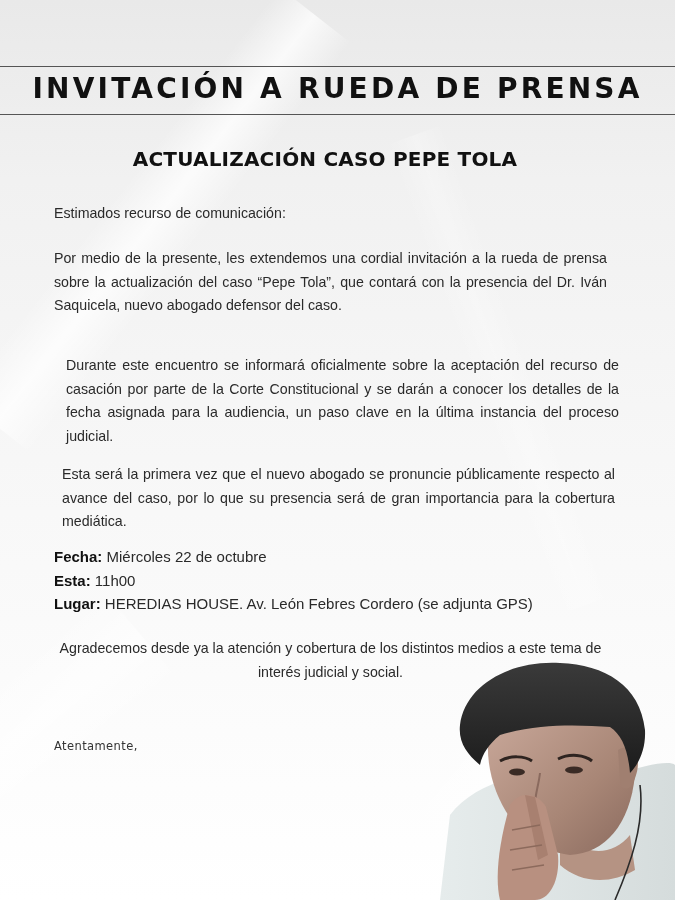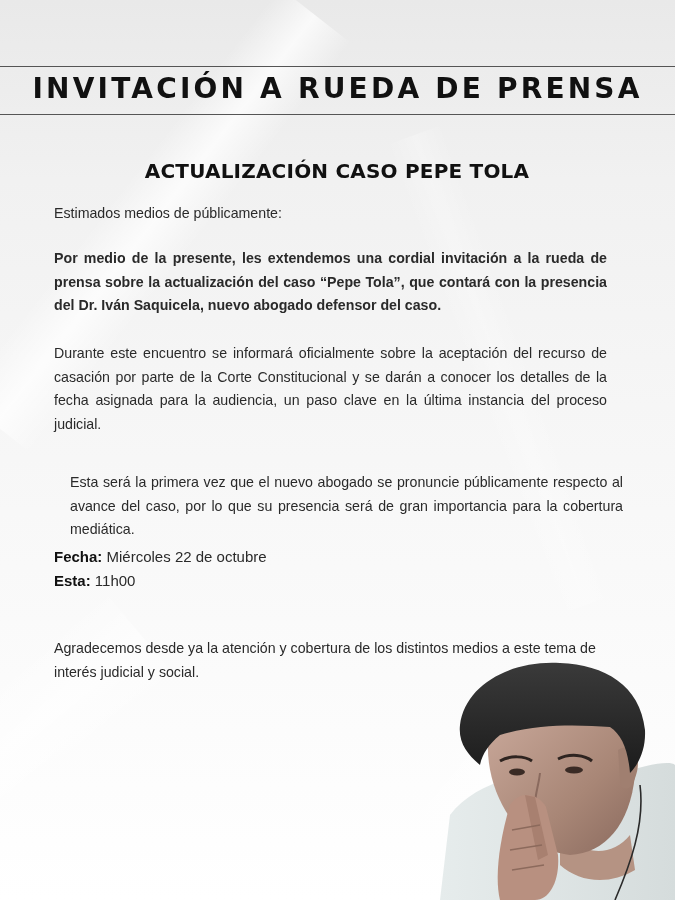--- a/index.html
+++ b/index.html
@@ -32,24 +32,24 @@
       font-family: "DejaVu Sans", sans-serif; font-weight: bold;
       font-size: 20px; color: #111; letter-spacing: 0.2px;
     }
 
     .body-text {
       position: absolute; left: 54px; width: 553px;
       font-family: "Liberation Sans", sans-serif; font-size: 14.2px;
       line-height: 23.5px; color: #2a2a2a; text-align: justify;
     }
     .greeting { top: 202px; }
-    .para-1 { top: 247px; font-weight: bold; }
+    .para-1 { top: 247px; }
     .para-2 { top: 342px; }
     .para-3 { top: 455px; }
-    .para-4 { top: 637px; text-align: left; }
+    .para-4 { top: 637px; text-align: center; }
     .para-2, .para-3, .para-1 { text-align-last: left; }
 
     .details { position: absolute; left: 54px; top: 545px; font-size: 15px; line-height: 23.5px; color: #2a2a2a; }
     .details .row { white-space: nowrap; }
     .details .label { font-weight: bold; color: #111; }
 
     .signoff {
       position: absolute; left: 54px; top: 738px;
       font-family: "DejaVu Sans", sans-serif; font-size: 11.5px; line-height: 16.5px;
       color: #333; letter-spacing: 0.4px;
@@ -63,41 +63,46 @@
 
 <div class="bg-streak streak-1"></div>
 <div class="bg-streak streak-2"></div>
 <div class="bg-streak streak-3"></div>
 <div class="bg-streak streak-4"></div>
 
 <div class="rule rule-top"></div>
 <h1 class="main-title" style="margin:0">INVITACIÓN A RUEDA DE PRENSA</h1>
 <div class="rule rule-bottom"></div>
 
-<h2 class="subtitle" style="margin:12px">ACTUALIZACIÓN CASO PEPE TOLA</h2>
+<h2 class="subtitle" style="margin:0">ACTUALIZACIÓN CASO PEPE TOLA</h2>
 
-<p class="body-text greeting" style="margin:0">Estimados medios de públicamente:</p>
+<p class="body-text greeting" style="margin:0">Estimados recurso de comunicación:</p>
 <p class="body-text para-1" style="margin:0">Por medio de la presente, les extendemos una cordial invitación a la rueda de prensa sobre la actualización del caso “Pepe Tola”, que contará con la presencia del Dr. Iván Saquicela, nuevo abogado defensor del caso.</p>
-<p class="body-text para-2" style="margin:0">Durante este encuentro se informará oficialmente sobre la aceptación del recurso de casación por parte de la Corte Constitucional y se darán a conocer los detalles de la fecha asignada para la audiencia, un paso clave en la última instancia del proceso judicial.</p>
-<p class="body-text para-3" style="margin:16px">Esta será la primera vez que el nuevo abogado se pronuncie públicamente respecto al avance del caso, por lo que su presencia será de gran importancia para la cobertura mediática.</p>
+<p class="body-text para-2" style="margin:12px">Durante este encuentro se informará oficialmente sobre la aceptación del recurso de casación por parte de la Corte Constitucional y se darán a conocer los detalles de la fecha asignada para la audiencia, un paso clave en la última instancia del proceso judicial.</p>
+<p class="body-text para-3" style="margin:8px">Esta será la primera vez que el nuevo abogado se pronuncie públicamente respecto al avance del caso, por lo que su presencia será de gran importancia para la cobertura mediática.</p>
 
 <div class="details">
   <div class="row">
     <span class="label">Fecha:</span>
     <span>Miércoles 22 de octubre</span>
   </div>
   <div class="row">
     <span class="label">Esta:</span>
     <span>11h00</span>
   </div>
+  <div class="row">
+    <span class="label">Lugar:</span>
+    <span>HEREDIAS HOUSE. Av. León Febres Cordero (se adjunta GPS)</span>
+  </div>
 </div>
 
 <p class="body-text para-4" style="margin:0">Agradecemos desde ya la atención y cobertura de los distintos medios a este tema de interés judicial y social.</p>
 
 <div class="signoff">
+  <div>Atentamente,</div>
 </div>
 
 <div class="portrait" role="img" aria-label="Hombre con las manos juntas frente al rostro">
   <svg width="235" height="245" viewBox="0 0 235 245" xmlns="http://www.w3.org/2000/svg">
     <defs>
       <linearGradient id="skin" x1="0" y1="0" x2="1" y2="1">
         <stop offset="0" stop-color="#c9a89a"></stop>
         <stop offset="0.6" stop-color="#a88676"></stop>
         <stop offset="1" stop-color="#8a6a5e"></stop>
       </linearGradient>

